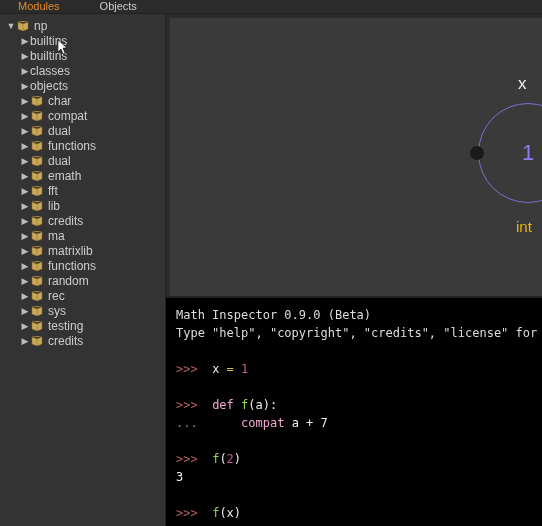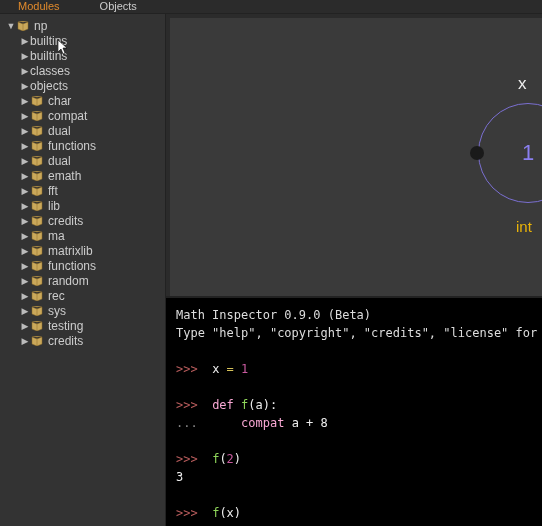--- a/index.html
+++ b/index.html
@@ -359,21 +359,21 @@
 
       <div class="node-label-bottom">int</div>
     </div>
 
     <div class="console"><span class="banner">Math Inspector 0.9.0 (Beta)</span>
 <span class="banner">Type "help", "copyright", "credits", "license" for mo</span>
 
 <span class="prompt">&gt;&gt;&gt;</span>  <span class="txt">x</span> <span class="op">=</span> <span class="num">1</span>
 
 <span class="prompt">&gt;&gt;&gt;</span>  <span class="kw">def</span> <span class="fn">f</span><span class="txt">(a):</span>
-<span class="cont">...</span>      <span class="kw">compat</span> <span class="txt">a + 8</span>
+<span class="cont">...</span>      <span class="kw">compat</span> <span class="txt">a + 7</span>
 
 <span class="prompt">&gt;&gt;&gt;</span>  <span class="fn">f</span><span class="txt">(</span><span class="num">2</span><span class="txt">)</span>
 <span class="result">3</span>
 
 <span class="prompt">&gt;&gt;&gt;</span>  <span class="fn">f</span><span class="txt">(</span><span class="txt">x</span><span class="txt">)</span>
 <span class="result">2</span>
 
      </div>
   </div>
 </div>

